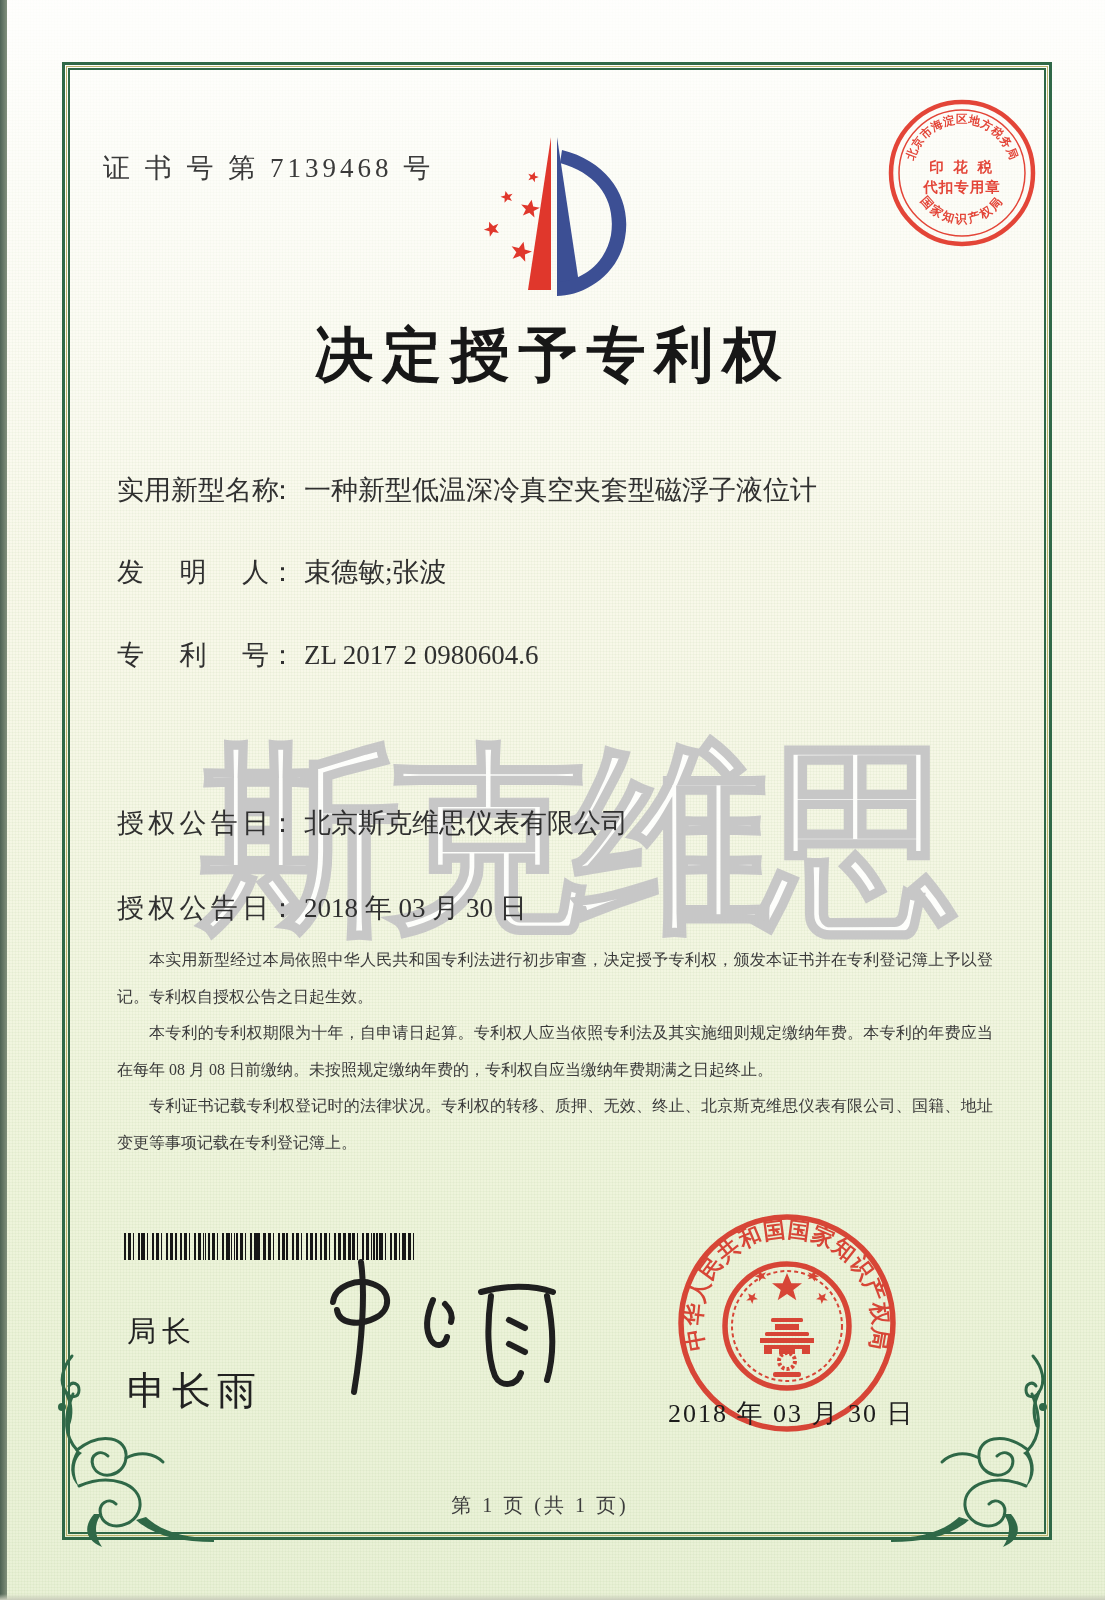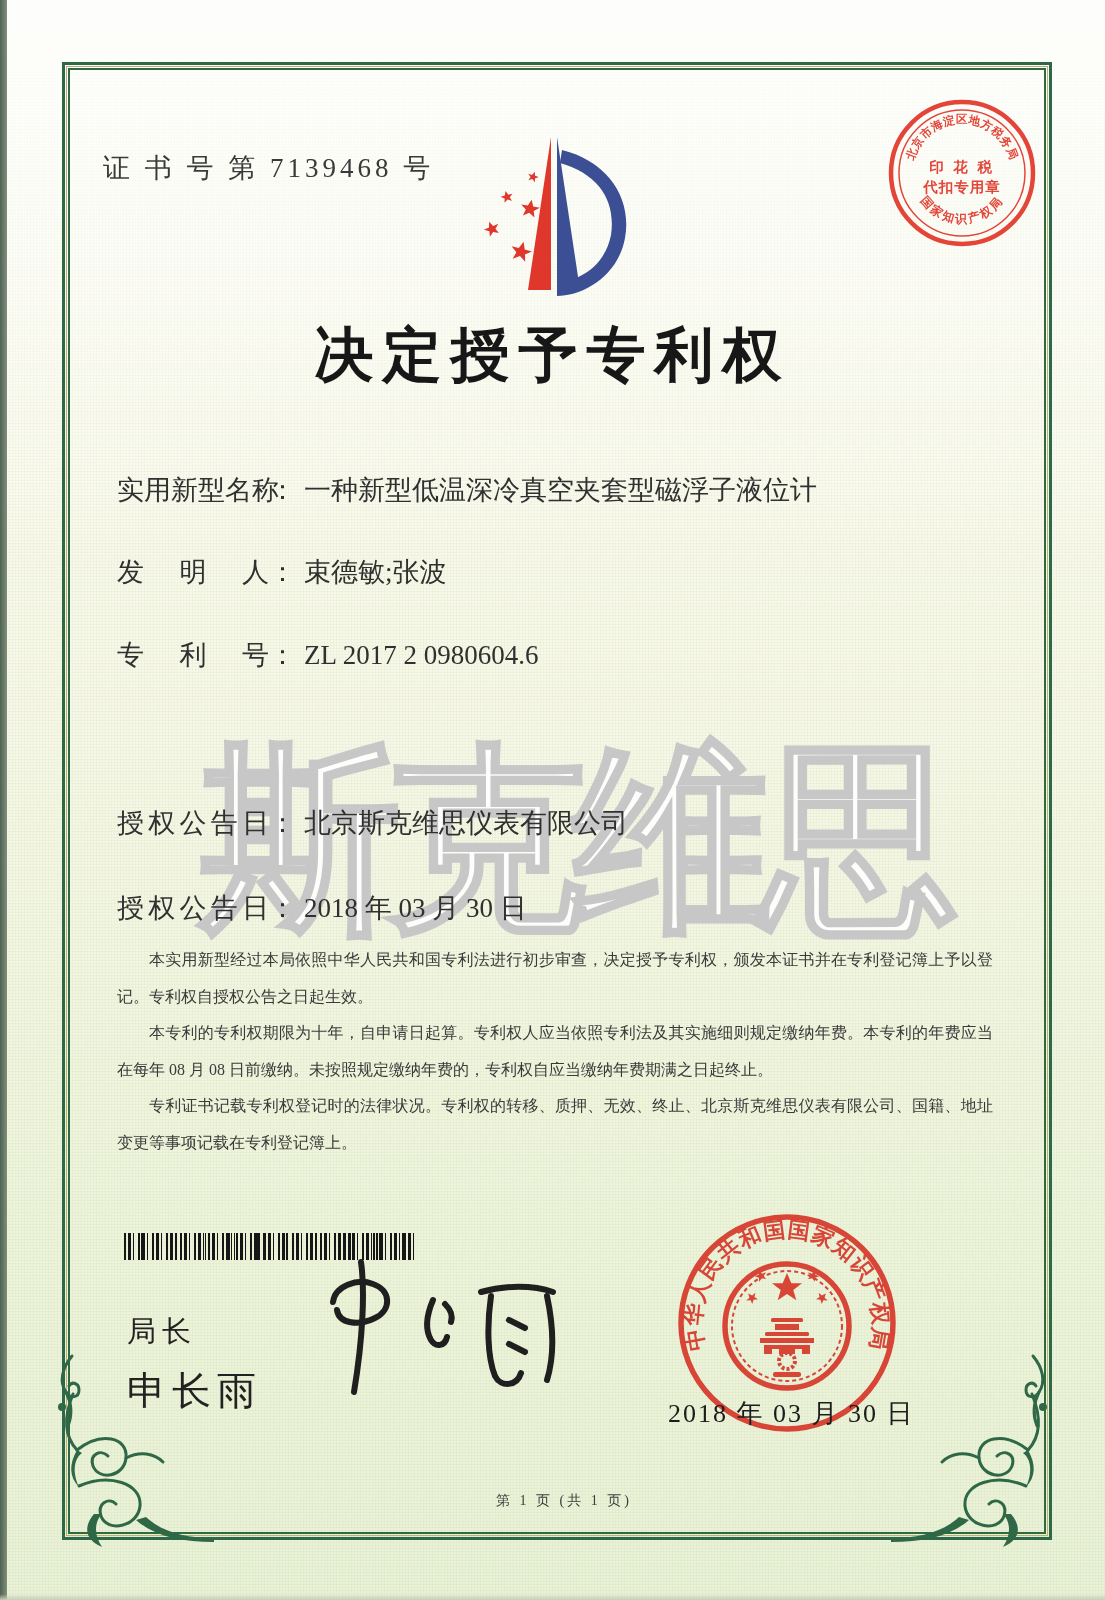--- a/index.html
+++ b/index.html
@@ -40,21 +40,21 @@
   .paras p{margin:0;text-indent:2em;}
   .barcode{left:124px;top:1233px;width:292px;height:27px;
     background-image:
       repeating-linear-gradient(90deg,#161616 0 2px,rgba(0,0,0,0) 2px 4px,#161616 4px 7px,rgba(0,0,0,0) 7px 9px,#161616 9px 10px,rgba(0,0,0,0) 10px 14px),
       repeating-linear-gradient(90deg,rgba(0,0,0,0) 0 17px,#161616 17px 19px,rgba(0,0,0,0) 19px 23px,#161616 23px 24px,rgba(0,0,0,0) 24px 29px);
   }
   .officer-title{left:127px;top:1312px;font-size:29px;letter-spacing:6px;color:#222;font-family:"Liberation Sans",sans-serif;}
   .officer-name{left:127px;top:1364px;font-size:39px;letter-spacing:6px;color:#222;font-family:Liberation Sans, sans-serif;}
   .signature{left:295px;top:1248px;}
   .seal-date{left:668px;top:1396px;font-size:26px;letter-spacing:2px;color:#1c1c1c;white-space:nowrap;}
-  .footer{left:44px;top:1492px;width:1040px;text-align:center;font-size:14px;letter-spacing:3px;color:#3c3c3c;}
+  .footer{left:20px;top:1492px;width:1040px;text-align:center;font-size:20px;letter-spacing:3px;color:#3c3c3c;}
   .seal-text{font-family:"Liberation Serif",serif;font-weight:bold;}
 </style>
 </head>
 <body>
 
 <div id="page">
 
   <div class="abs scan-left"></div>
   <div class="abs scan-bottom"></div>
 

